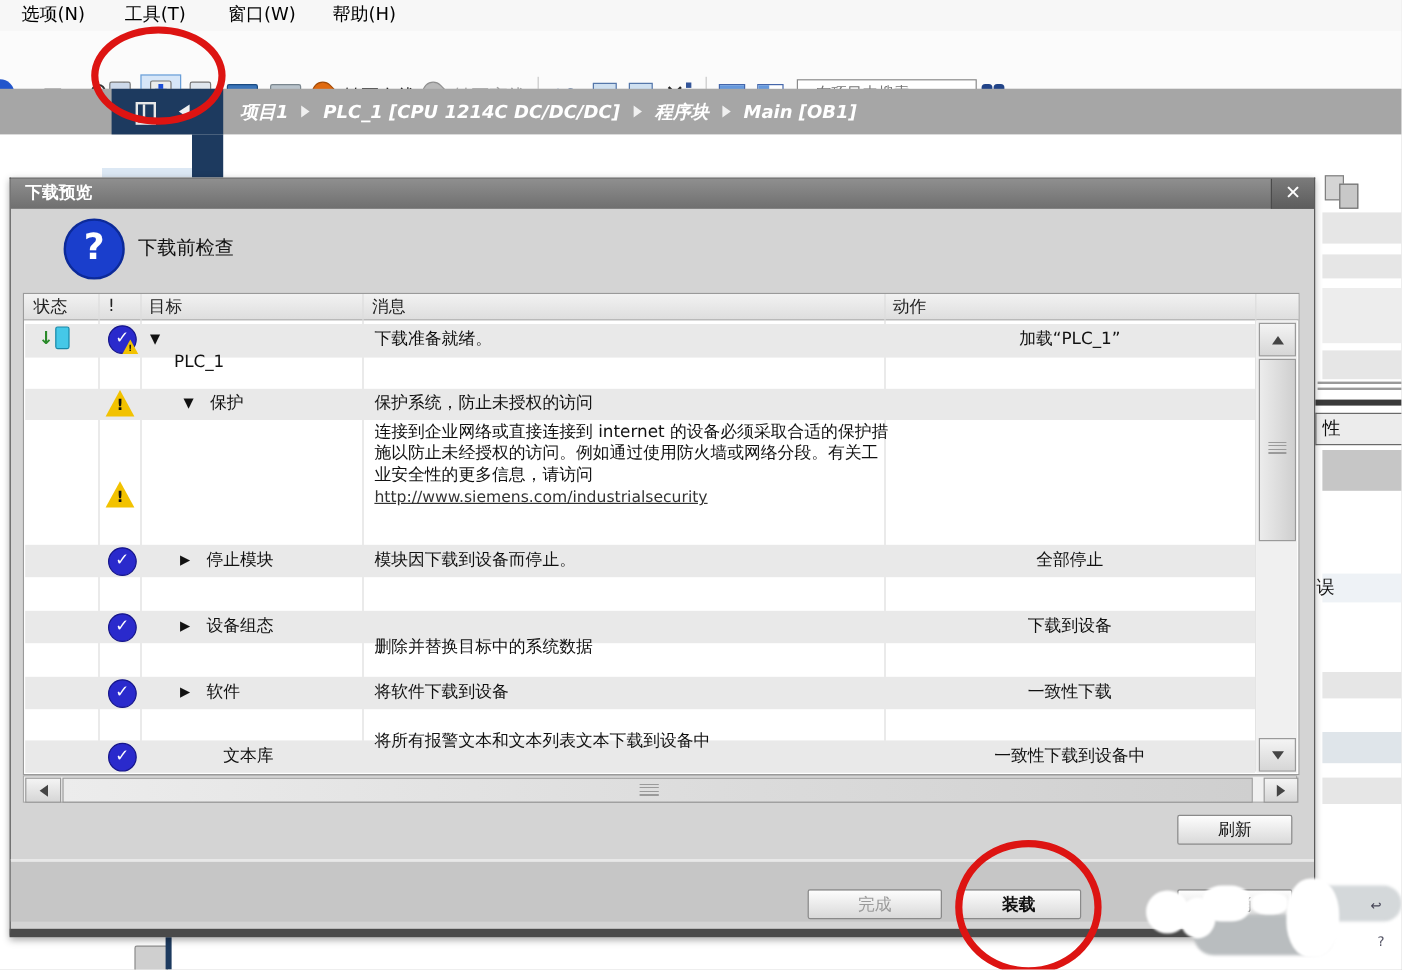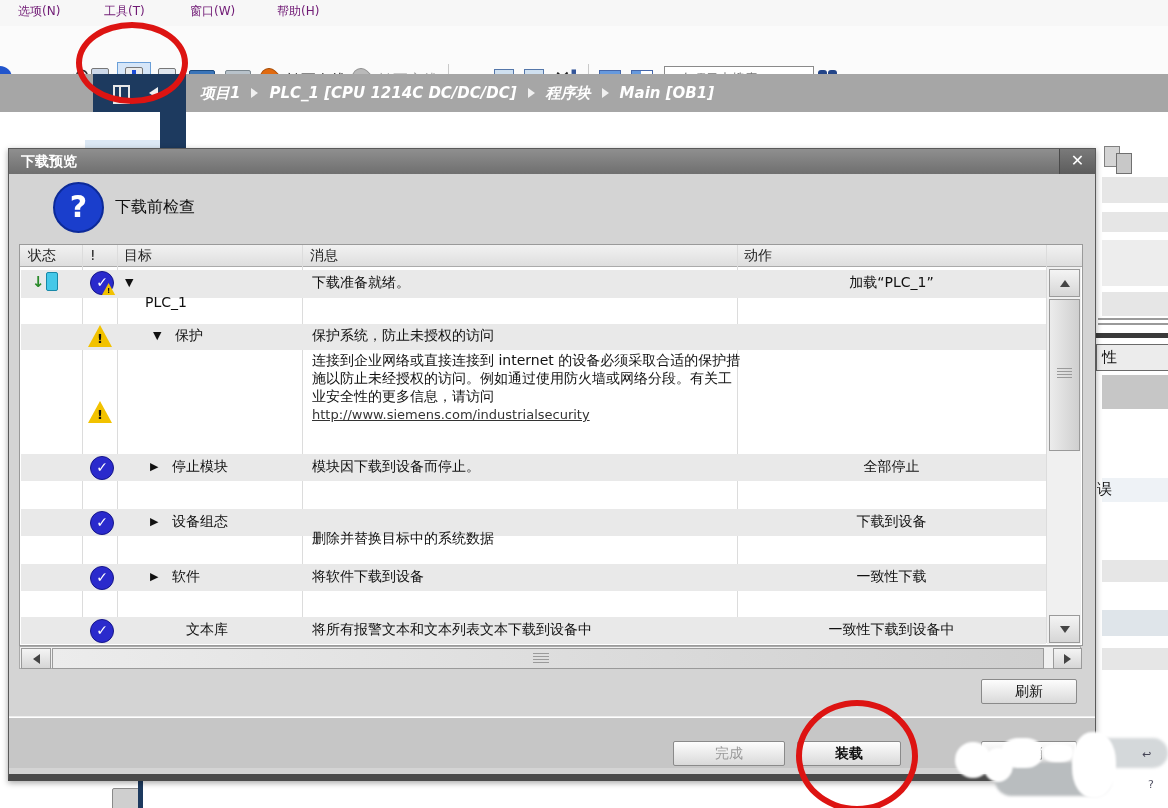--- a/index.html
+++ b/index.html
@@ -1,21 +1,21 @@
 <!DOCTYPE html>
 <html><head>
 <meta charset="utf-8">
 <style>
   html,body{margin:0;padding:0;}
   body{width:1168px;height:808px;position:relative;overflow:hidden;background:#fff;
        font-family:"DejaVu Sans","Liberation Sans",sans-serif;color:#1a1a1a;}
   .abs{position:absolute;}
   
   .menubar{left:0;top:0;width:1168px;height:26px;background:#f7f7f7;}
-  .menu-item{top:3px;font-size:12px;color:#701a75;}
+  .menu-item{top:3px;font-size:15px;color:#000000;}
   .toolbar{left:0;top:26px;width:1168px;height:48px;background:#fbfbfb;border-bottom:1px solid #cfcfcf;}
   .tb-btn{top:38px;width:28px;height:30px;display:flex;align-items:center;justify-content:center;}
   .device{width:16px;height:22px;background:#ececec;border:1px solid #777;border-radius:2px;position:relative;}
   .arr-dn{position:absolute;left:3px;top:6px;width:0;height:0;border-left:5px solid transparent;border-right:5px solid transparent;border-top:8px solid #1d4ed8;}
   .arr-up{position:absolute;left:3px;top:5px;width:0;height:0;border-left:5px solid transparent;border-right:5px solid transparent;border-bottom:8px solid #1d4ed8;}
   .comet{width:16px;height:16px;border-radius:50% 0 50% 50%;transform:rotate(45deg);}
   .sep-v{top:38px;width:1px;height:28px;background:#c9c9c9;}
   .search{left:664px;top:40px;width:140px;height:22px;border:1px solid #8a8a8a;background:#fff;
           font-size:13px;color:#555;padding:0 4px;font-family:inherit;}
   
@@ -273,21 +273,21 @@
     <div class="abs band" style="top:319px;height:27px;"></div>
     <div class="abs check" style="left:70px;top:321px;">✓</div>
     <span class="abs expander" style="left:130px;top:325px;">▶</span>
     <span class="abs cell" style="left:152px;top:323px;">软件</span>
     <span class="abs cell" style="left:292px;top:323px;">将软件下载到设备</span>
     <span class="abs cell" style="left:717px;top:323px;width:309px;text-align:center;">一致性下载</span>
 
     <div class="abs band" style="top:372px;height:27px;"></div>
     <div class="abs check" style="left:70px;top:374px;">✓</div>
     <span class="abs cell" style="left:166px;top:376px;">文本库</span>
-    <span class="abs cell" style="left:292px;top:376px;text-align:center;">将所有报警文本和文本列表文本下载到设备中</span>
+    <span class="abs cell" style="left:292px;top:364px;text-align:center;">将所有报警文本和文本列表文本下载到设备中</span>
     <span class="abs cell" style="left:717px;top:376px;width:309px;text-align:center;">一致性下载到设备中</span>
 
     <div class="abs" style="left:1027px;top:22px;width:34px;height:377px;background:#f0f0f0;">
       <div class="abs sb-btn" style="left:2px;top:2px;width:29px;height:26px;">
           <div class="tri-up"></div>
         </div>
       <div class="abs thumb" style="left:2px;top:32px;width:29px;height:150px;">
         <div class="abs grip" style="left:7px;top:68px;width:15px;height:11px;"></div>
       </div>
       <div class="abs sb-btn" style="left:2px;top:348px;width:29px;height:26px;">

